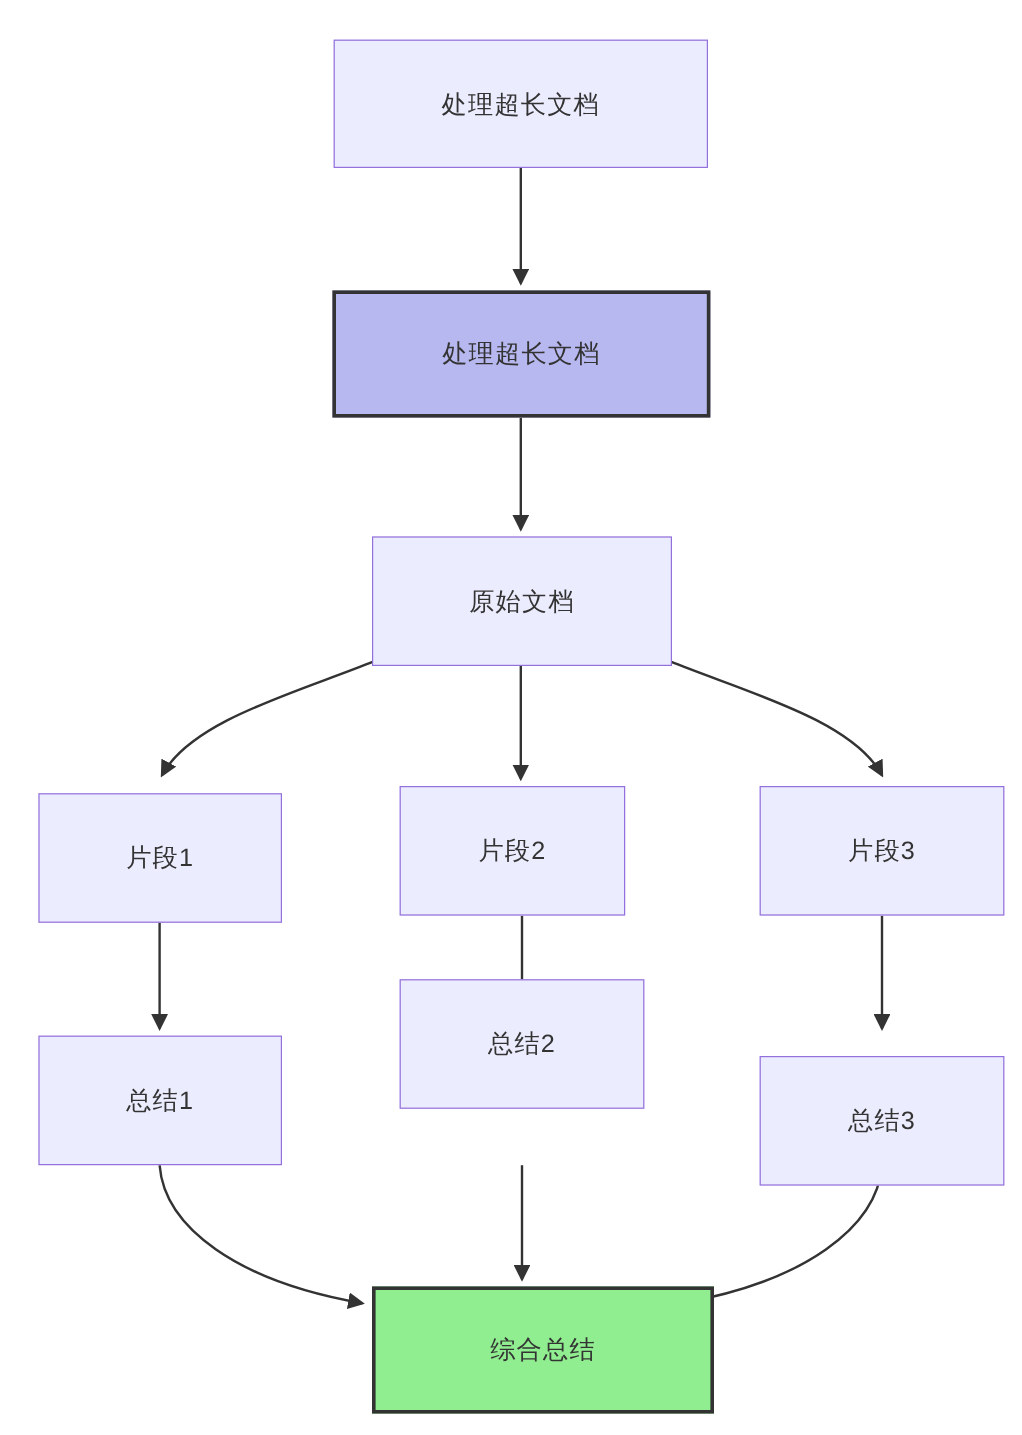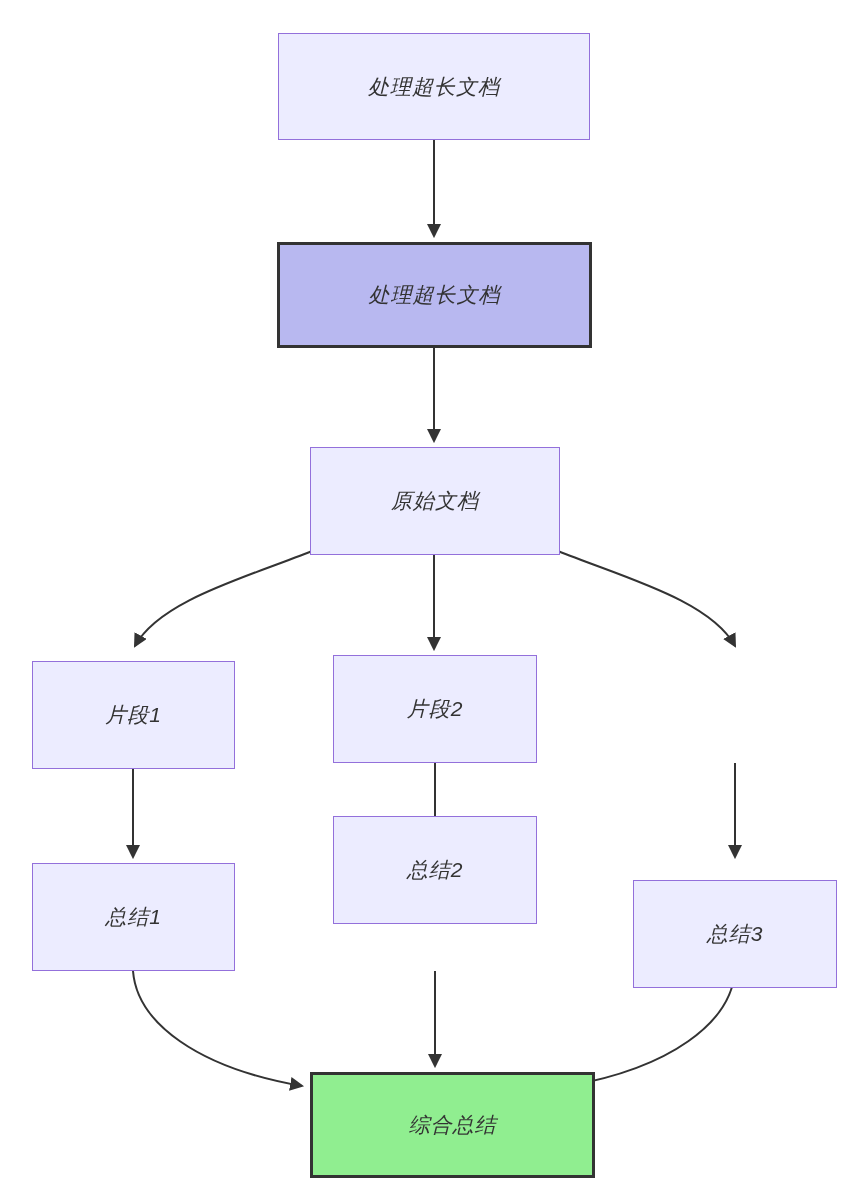--- a/index.html
+++ b/index.html
@@ -27,36 +27,35 @@
     box-sizing: border-box;
     display: flex;
     align-items: center;
     justify-content: center;
     font-size: 21px;
     color: #333333;
     background: #ECECFF;
     border: 1.5px solid #9370DB;
     text-align: center;
     letter-spacing: 1px;
-    font-style: italic;
   }
   .node.emphasis {
     background: #B8B8F0;
     border: 3.5px solid #333333;
   }
   .node.success {
     background: #90EE90;
     border: 3.5px solid #333333;
   }
   
   .n-a  { left: 278px; top: 33px;   width: 312px; height: 107px; }
   .n-b  { left: 277px; top: 242px;  width: 315px; height: 106px; }
   .n-c  { left: 310px; top: 447px;  width: 250px; height: 108px; }
   .n-d1 { left: 32px;  top: 661px;  width: 203px; height: 108px; }
-  .n-d2 { left: 333px; top: 655px;  width: 204px; height: 108px; }
+  .n-d2 { left: 333px; top: 655px;  width: 188px; height: 108px; }
   .n-d3 { left: 633px; top: 655px;  width: 204px; height: 108px; }
   .n-e1 { left: 32px;  top: 863px;  width: 203px; height: 108px; }
   .n-e2 { left: 333px; top: 816px;  width: 204px; height: 108px; }
   .n-e3 { left: 633px; top: 880px;  width: 204px; height: 108px; }
   .n-f  { left: 310px; top: 1072px; width: 285px; height: 106px; }
   .edge {
     fill: none;
     stroke: #333333;
     stroke-width: 2px;
   }
@@ -98,20 +97,23 @@
   </div>
 
   <div class="node n-d1">
     <span>片段1</span>
   </div>
 
   <div class="node n-d2">
     <span>片段2</span>
   </div>
 
+  <div class="node n-d3">
+    <span>片段3</span>
+  </div>
 
   <div class="node n-e1">
     <span>总结1</span>
   </div>
 
   <div class="node n-e2">
     <span>总结2</span>
   </div>
 
   <div class="node n-e3">

